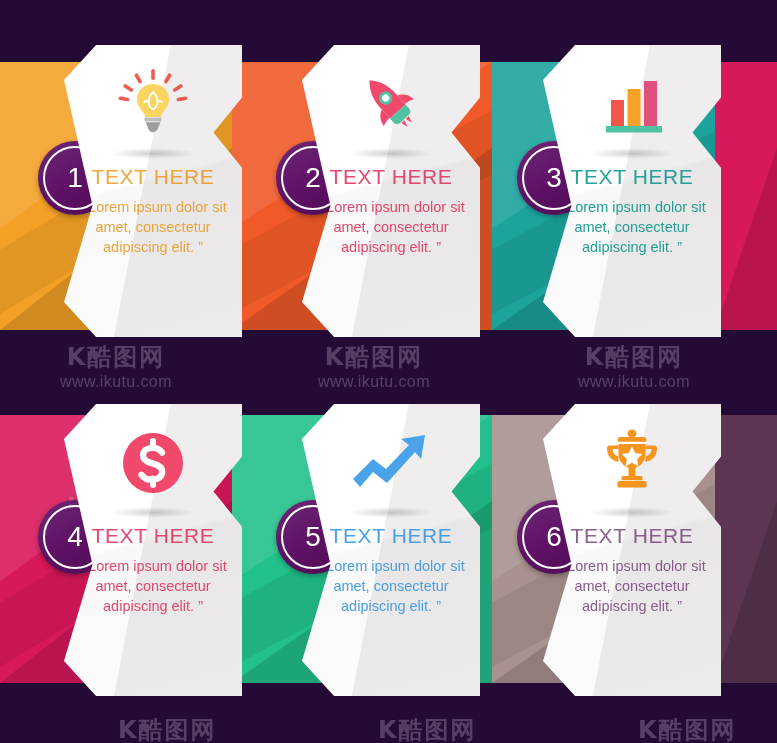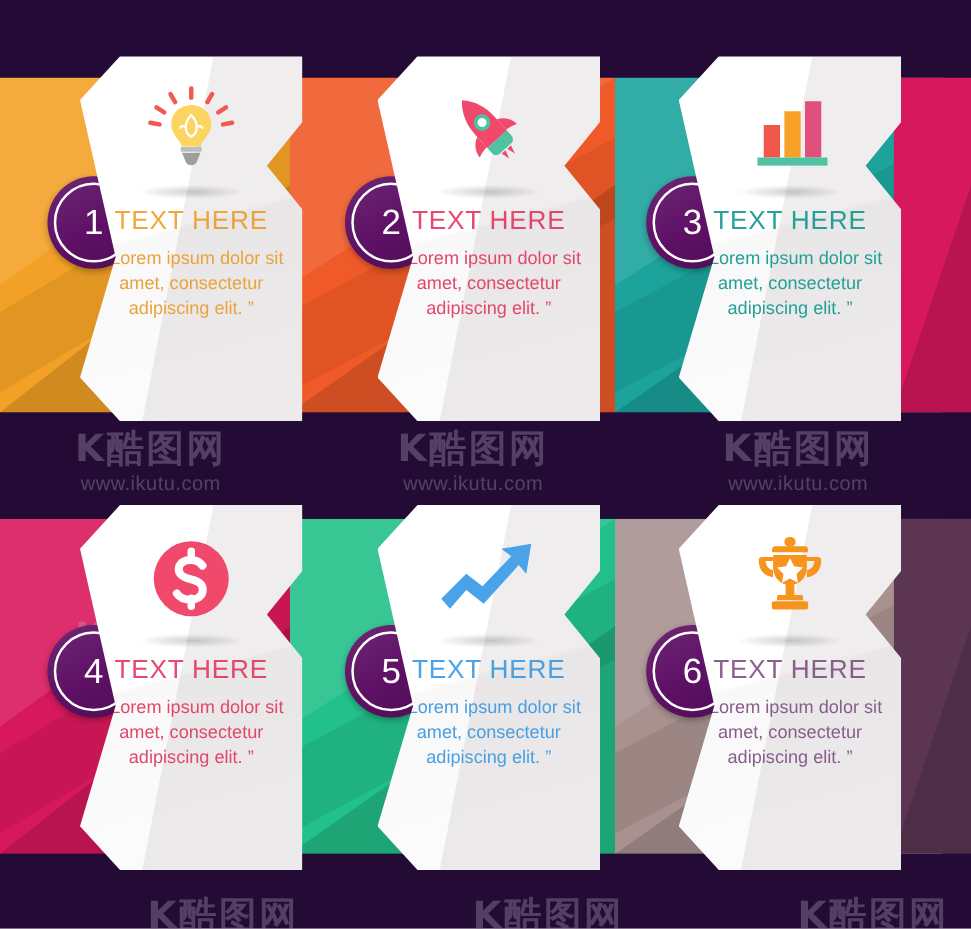--- a/index.html
+++ b/index.html
@@ -51,21 +51,21 @@
       border-radius:50%;border:2px solid #ffffff;}
   .badge .num{position:absolute;inset:0;display:flex;align-items:center;
       justify-content:center;color:#fff;font-size:28px;font-weight:400;
       font-family:"Liberation Sans",sans-serif;}
   .badge .glare{position:absolute;inset:0;border-radius:50%;
       background:linear-gradient(150deg,rgba(255,255,255,.10) 0%,rgba(255,255,255,0) 55%,rgba(0,0,0,.18) 100%);}
 
   
   .wm{position:absolute;opacity:.30;pointer-events:none;
       display:flex;flex-direction:column;align-items:center;}
-  .wm .wm-logo{font-size:30px;letter-spacing:2px;color:#c8b7d2;
+  .wm .wm-logo{font-size:24px;letter-spacing:2px;color:#c8b7d2;
       font-family:"DejaVu Sans",sans-serif;font-weight:700;line-height:1;}
   .wm .wm-url{font-size:16px;color:#c8b7d2;font-family:"Liberation Sans",sans-serif;
       letter-spacing:.4px;margin-top:4px;}
 </style>
 </head>
 <body>
 
 <div id="stage" style="background: rgb(36, 11, 54);">
 
   <div class="band" style="left:0px;top:62px;width:232px;height:268px;">

